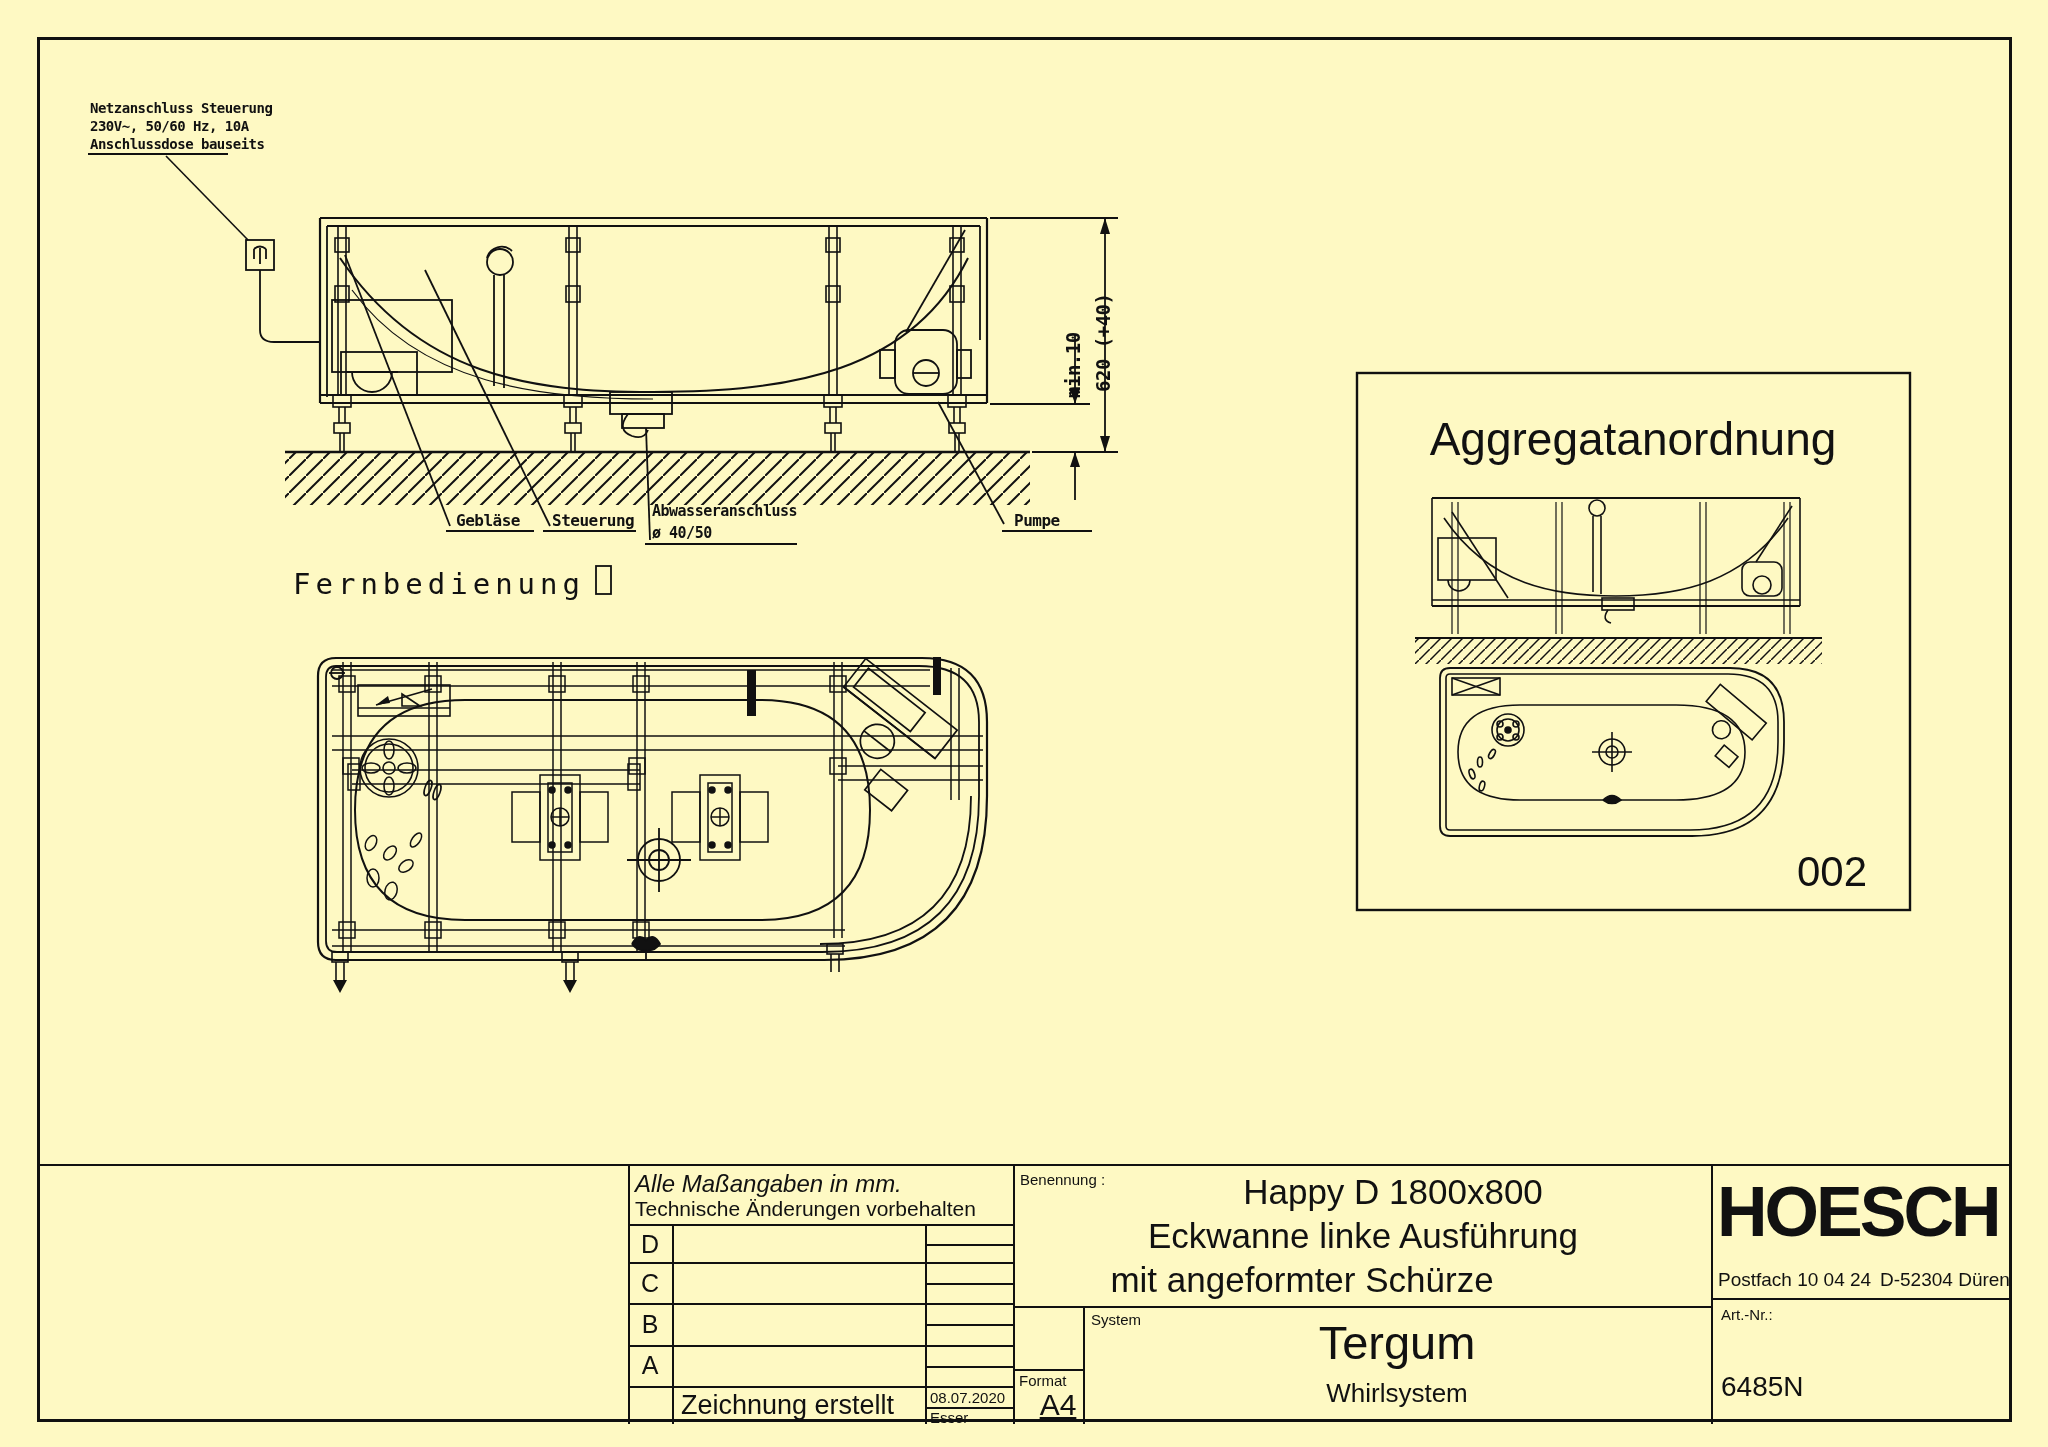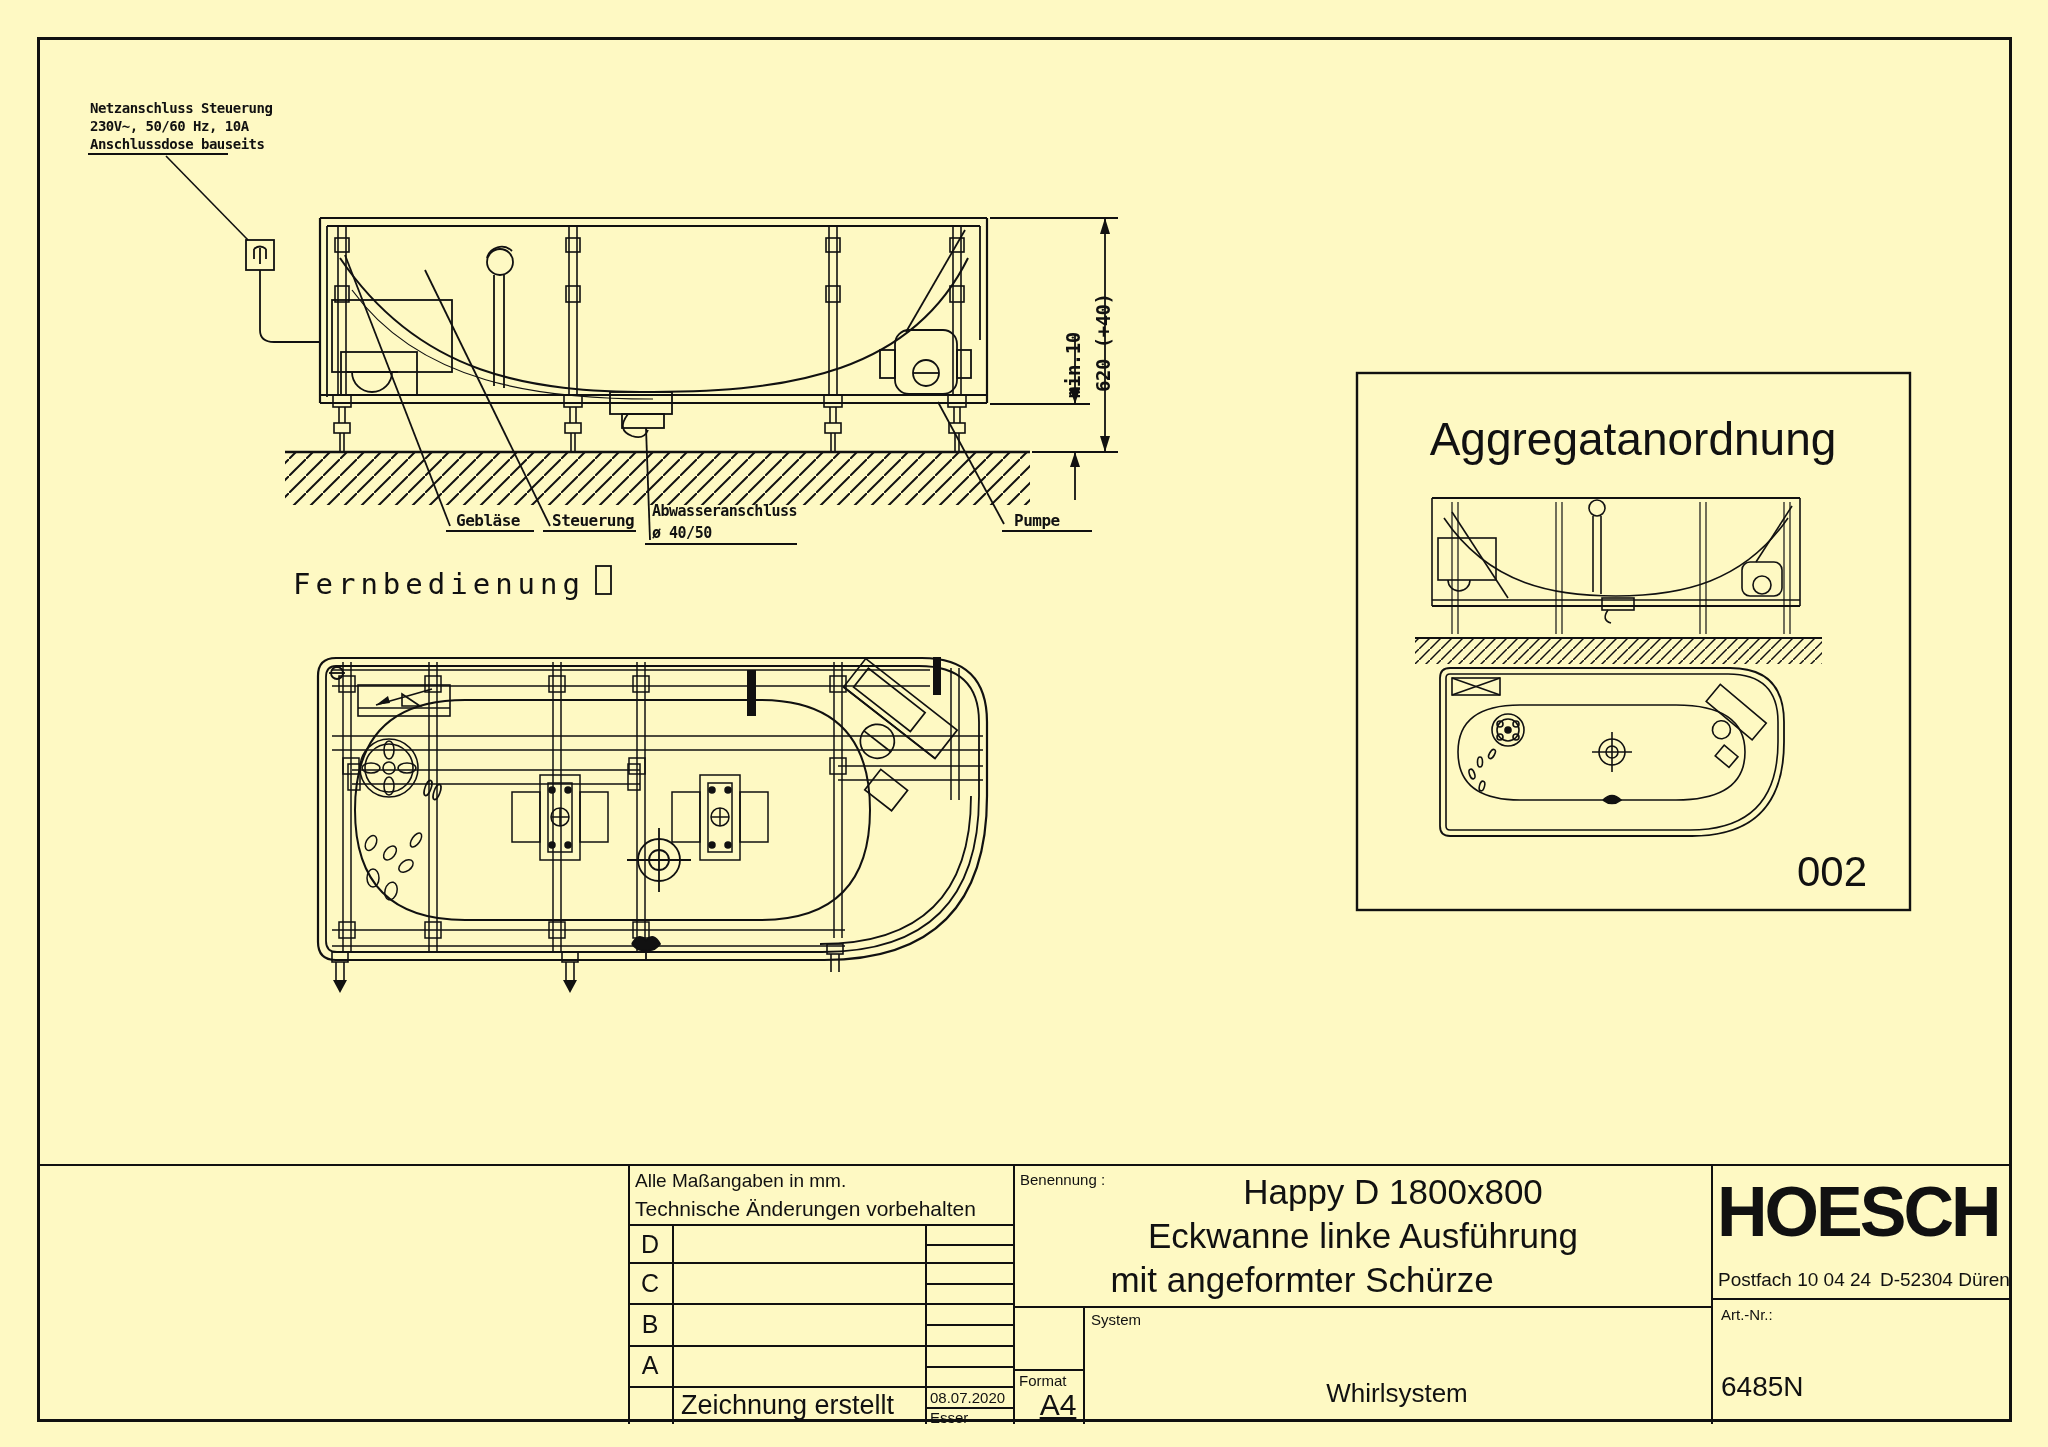--- a/index.html
+++ b/index.html
@@ -391,37 +391,38 @@
     <div class="ln" style="left:888px;top:78px;width:90px;height:2px;"></div>
     <div class="ln" style="left:888px;top:117px;width:90px;height:2px;"></div>
     <div class="ln" style="left:888px;top:158px;width:90px;height:2px;"></div>
     <div class="ln" style="left:888px;top:200px;width:90px;height:2px;"></div>
     <div class="ln" style="left:888px;top:241px;width:90px;height:2px;"></div>
 
     <div class="ln" style="left:976px;top:140px;width:700px;height:2px;"></div>
     <div class="ln" style="left:976px;top:203px;width:72px;height:2px;"></div>
     <div class="ln" style="left:1674px;top:132px;width:301px;height:2px;"></div>
 
-    <span class="tbtxt" style="left:598px;top:4px;font-size:19px;">Alle Maßangaben in mm.</span>
+    <span class="tbtxt" style="left:598px;top:4px;font-size:24px;font-style:italic;">Alle Maßangaben in mm.</span>
     <span class="tbtxt" style="left:598px;top:31px;font-size:21px;">Technische Änderungen vorbehalten</span>
     <span class="tbtxt ctr" style="left:591px;top:64px;width:44px;font-size:25px;">D</span>
     <span class="tbtxt ctr" style="left:591px;top:103px;width:44px;font-size:25px;">C</span>
     <span class="tbtxt ctr" style="left:591px;top:144px;width:44px;font-size:25px;">B</span>
     <span class="tbtxt ctr" style="left:591px;top:185px;width:44px;font-size:25px;">A</span>
     <span class="tbtxt" style="left:644px;top:224px;font-size:27px;">Zeichnung erstellt</span>
     <span class="tbtxt" style="left:893px;top:223px;font-size:15px;">08.07.2020</span>
     <span class="tbtxt" style="left:893px;top:243px;font-size:15px;">Esser</span>
 
     <span class="tbtxt" style="left:983px;top:5px;font-size:15px;">Benennung :</span>
     <span class="tbtxt ctr" style="left:976px;top:6px;width:760px;font-size:35px;">Happy D 1800x800</span>
     <span class="tbtxt ctr" style="left:976px;top:50px;width:700px;font-size:35px;">Eckwanne linke Ausführung</span>
     <span class="tbtxt ctr" style="left:976px;top:94px;width:578px;font-size:35px;">mit angeformter Schürze</span>
     <span class="tbtxt" style="left:982px;top:206px;font-size:15px;">Format</span>
     <span class="tbtxt ctr" style="left:976px;top:222px;width:90px;font-size:30px;text-decoration:underline;">A4</span>
     <span class="tbtxt" style="left:1054px;top:145px;font-size:15px;">System</span>
+    <span class="tbtxt ctr" style="left:1046px;top:150px;width:628px;font-size:47px;">Tergum</span>
     <span class="tbtxt" style="left:1680px;top:6px;width:296px;font-size:70px;font-weight:bold;letter-spacing:-3px;">HOESCH</span>
 
     <span class="tbtxt ctr" style="left:1046px;top:213px;width:628px;font-size:26px;">Whirlsystem</span>
     <span class="tbtxt" style="left:1681px;top:103px;font-size:19px;">Postfach 10 04 24</span>
     <span class="tbtxt" style="left:1843px;top:103px;font-size:19px;">D-52304 Düren</span>
     <span class="tbtxt" style="left:1684px;top:140px;font-size:15px;">Art.-Nr.:</span>
     <span class="tbtxt" style="left:1684px;top:205px;font-size:28px;">6485N</span>
   </div>
 </div>
 

